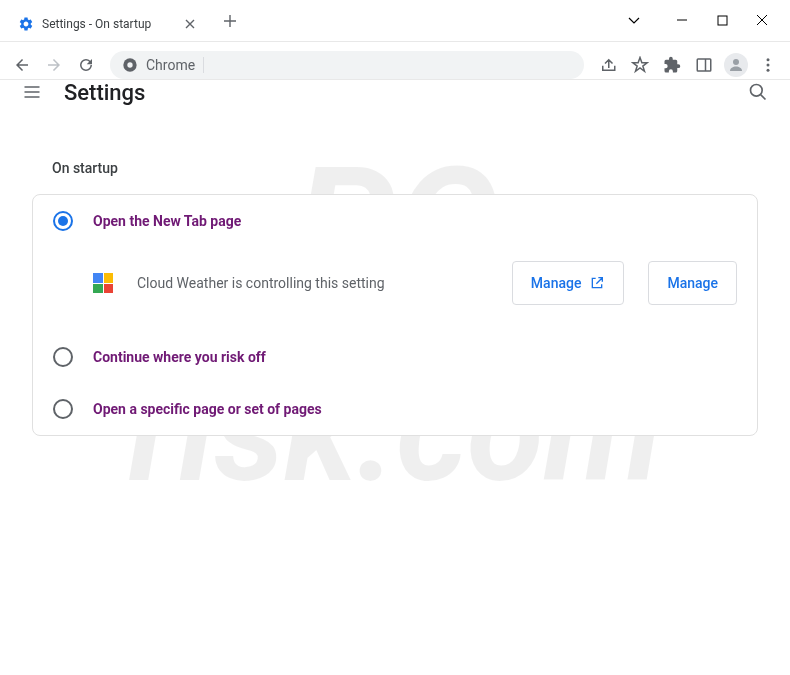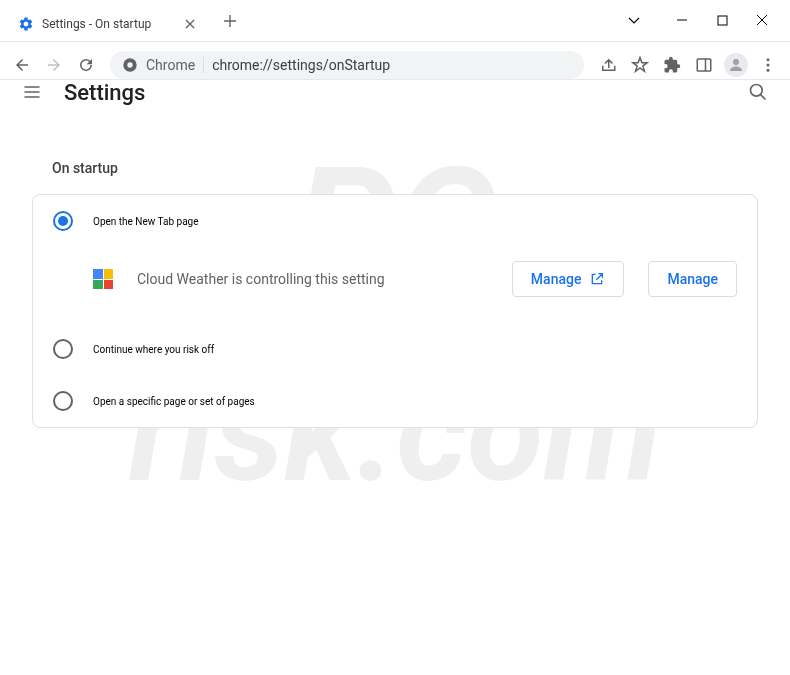--- a/index.html
+++ b/index.html
@@ -38,29 +38,29 @@
     
     .content { padding: 24px 32px; }
     .section-title { font-size: 14px; color: #3c4043; margin-bottom: 18px; padding-left: 20px; font-weight: 500; }
     .card { border: 1px solid #e0e0e0; border-radius: 8px; background: #fff; }
     .radio-row { display: flex; align-items: center; padding: 16px 20px; gap: 20px; cursor: pointer; }
     .radio-row + .radio-row { border-top: none; }
     .radio-row.spaced { margin-top: 6px; }
     .radio { width: 20px; height: 20px; border: 2px solid #5f6368; border-radius: 50%; position: relative; flex-shrink: 0; }
     .radio.selected { border-color: #1a73e8; }
     .radio.selected::after { content: ''; position: absolute; width: 10px; height: 10px; background: #1a73e8; border-radius: 50%; top: 3px; left: 3px; }
-    .radio-label { font-size: 10px; color: #000000; }
+    .radio-label { font-size: 14px; color: #701a75; font-weight: bold; }
     .ext-row { display: flex; align-items: center; padding: 14px 20px 20px 60px; gap: 24px; }
     .ext-icon { width: 20px; height: 20px; display: grid; grid-template-columns: 1fr 1fr; grid-template-rows: 1fr 1fr; gap: 1px; }
     .ext-icon span:nth-child(1) { background: #4285f4; }
     .ext-icon span:nth-child(2) { background: #fbbc04; }
     .ext-icon span:nth-child(3) { background: #34a853; }
     .ext-icon span:nth-child(4) { background: #ea4335; }
     .ext-text { font-size: 14px; color: #5f6368; flex: 1; }
-    .btn { height: 36px; padding: 0 18px; border: 1px solid #dadce0; border-radius: 4px; background: #fff; color: #1a73e8; font-size: 14px; font-weight: 500; cursor: pointer; display: flex; align-items: center; gap: 8px; }
+    .btn { height: 44px; padding: 0 18px; border: 1px solid #dadce0; border-radius: 4px; background: #fff; color: #1a73e8; font-size: 14px; font-weight: 500; cursor: pointer; display: flex; align-items: center; gap: 8px; }
     .btn-icon { width: 16px; height: 16px; display: flex; align-items: center; justify-content: center; }
     
     
     .watermark { position: absolute; top: 0; left: 0; width: 100%; height: 100%; pointer-events: none; opacity: 0.06; z-index: 0; }
     body > *:not(.watermark) { position: relative; z-index: 1; }
     
     svg { display: block; }
   </style>
 </head>
 <body>
@@ -135,21 +135,20 @@
   </div>
   <div class="omnibox">
     <div>
       <svg width="16" height="16" viewBox="0 0 24 24">
           <circle cx="12" cy="12" r="10" fill="#5f6368"></circle>
           <circle cx="12" cy="12" r="4" fill="#f1f3f4"></circle>
         </svg>
     </div>
     <span class="omni-scheme">Chrome</span>
     <div class="omni-divider"></div>
-    <span class="omni-url">chrome://settings/onStartup</span>
   </div>
   <div class="toolbar-icon">
     <svg width="18" height="18" viewBox="0 0 24 24" fill="none" stroke="#5f6368" stroke-width="2">
         <path d="M8 10l5-5 5 5M13 5v11M5 13v6h16v-6"></path>
       </svg>
   </div>
   <div class="toolbar-icon">
     <svg width="18" height="18" viewBox="0 0 24 24" fill="none" stroke="#5f6368" stroke-width="2">
         <path d="M12 2l2.5 7h7l-5.7 4.4 2.2 7L12 16l-6 4.4 2.2-7L2.5 9h7z"></path>
       </svg>

